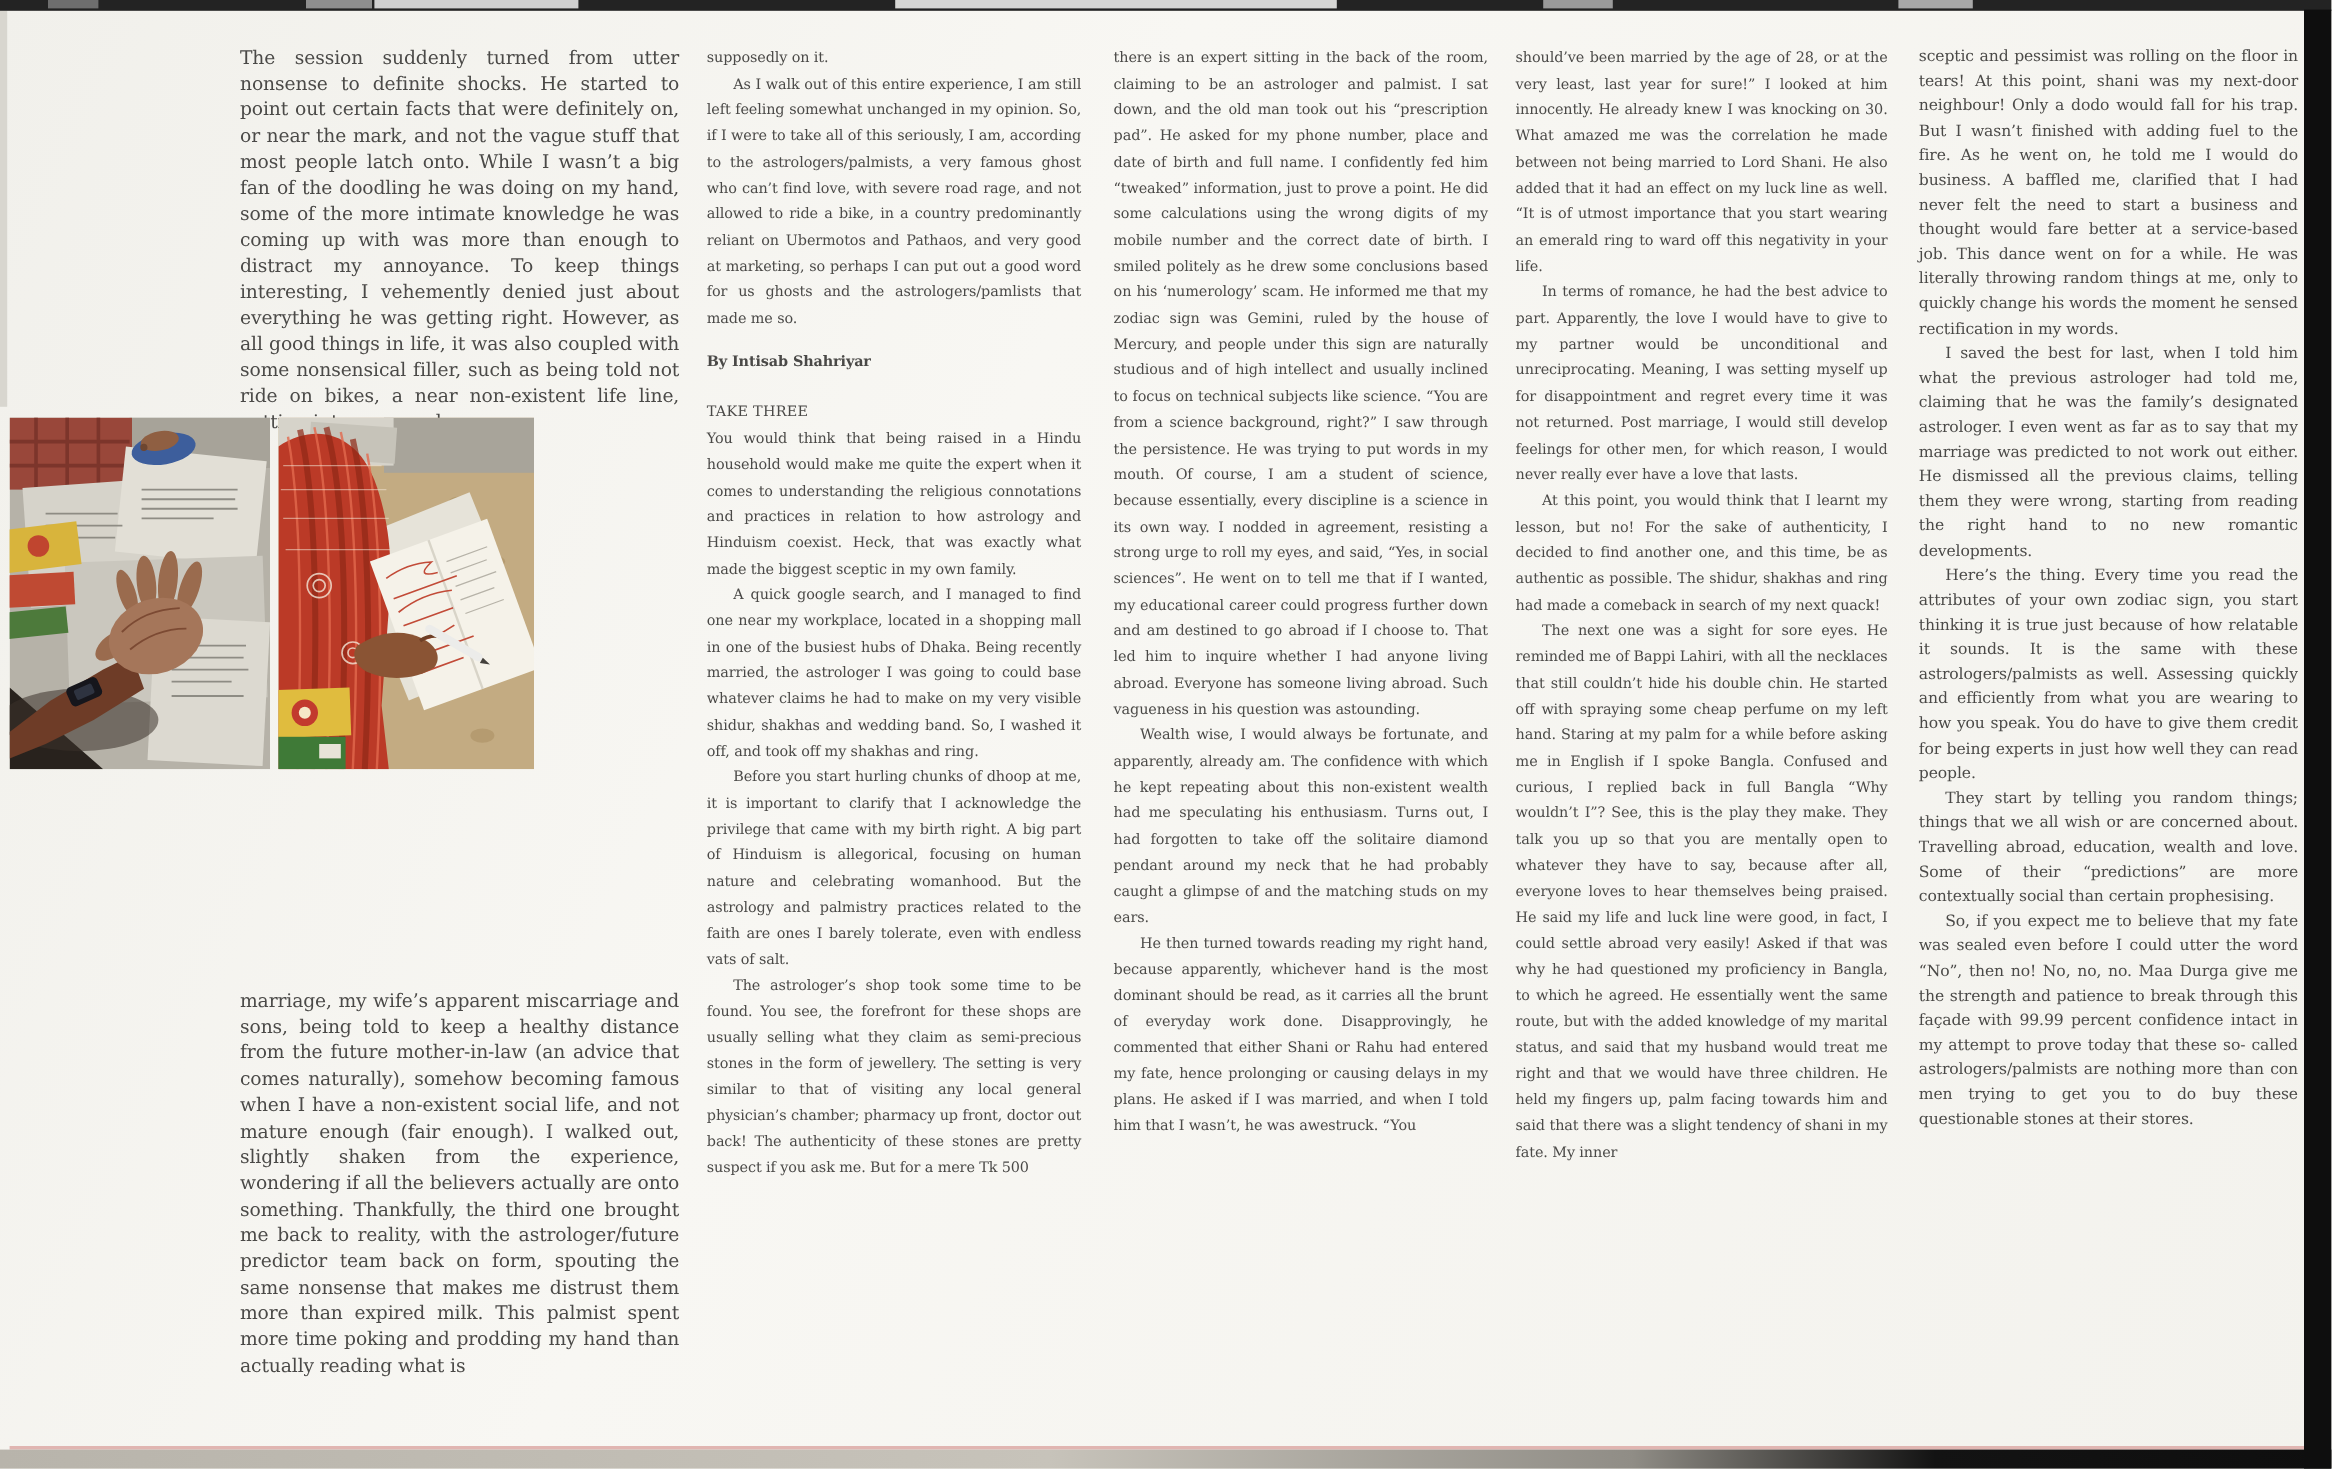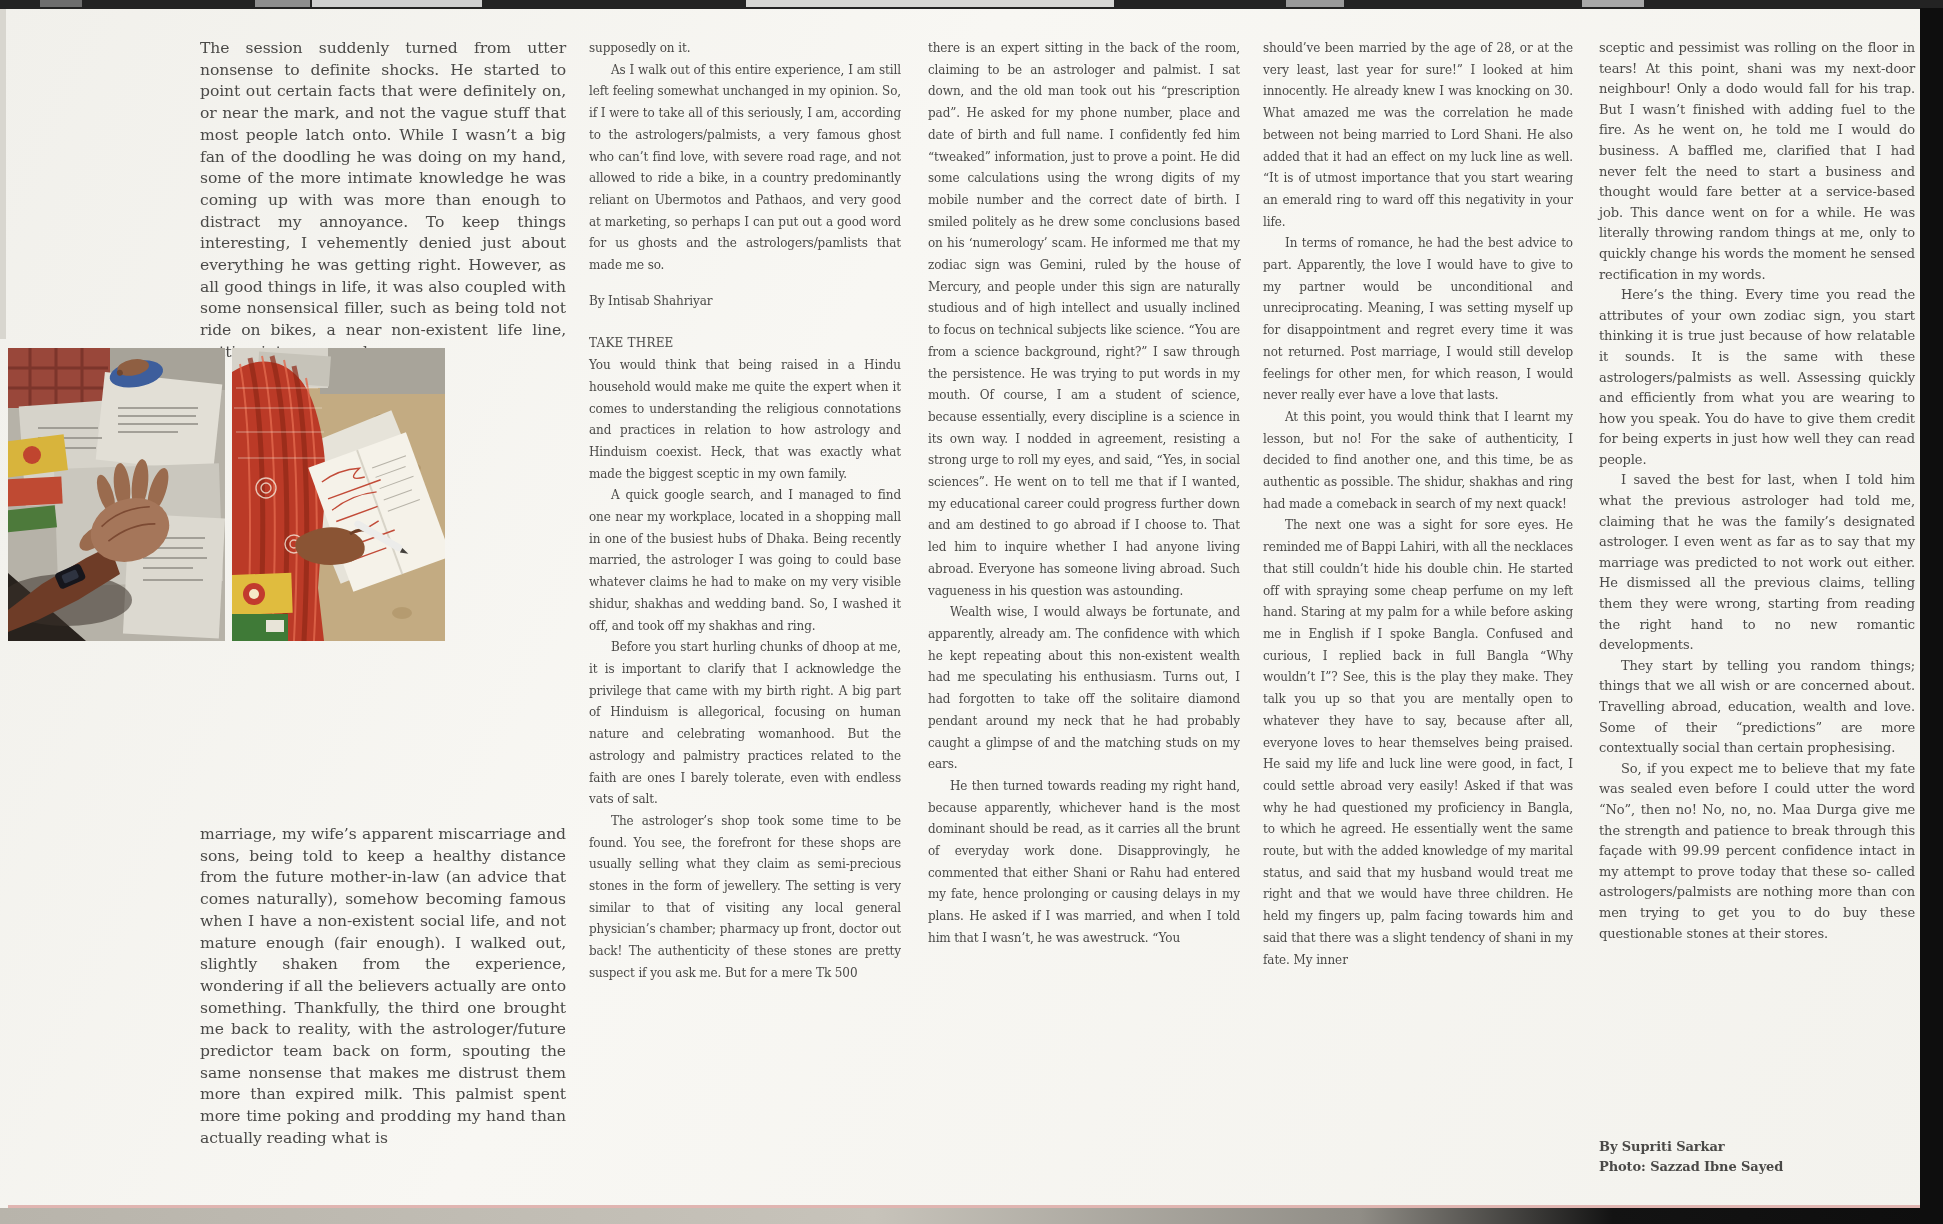--- a/index.html
+++ b/index.html
@@ -19,21 +19,21 @@
   .col p{margin:0;text-align:justify;line-height:21.7px;font-size:12px;letter-spacing:-0.1px}
   .indent{text-indent:22px}
   .col1{left:200px;width:366px;height:1152px}
   .col1 p{font-size:15.6px}
   .col1 .cont{position:absolute;top:786px;left:0;right:0}
   .col2{left:589px;width:312px}
   .col3{left:928px;width:312px}
   .col4{left:1263px;width:310px}
   .col5{left:1599px;width:316px;height:1152px;display:flex;flex-direction:column}
   .col5 p{font-size:13px;line-height:20.6px}
-  .byline{font-weight:400;margin-top:14px !important}
+  .byline{font-weight:700;margin-top:14px !important}
   .kicker{font-weight:400;margin-top:21px !important;letter-spacing:.2px !important}
   .col5 .credits{margin-top:auto;padding-bottom:12px}
   .col5 .credits p{font-weight:700;text-align:left}
   
   .photo{position:absolute;top:348px;height:293px;z-index:3}
   .photo svg{display:block;width:100%;height:100%}
   .photo-left{left:8px;width:217px}
   .photo-right{left:232px;width:213px}
 </style>
 </head>
@@ -178,23 +178,19 @@
 
   <section class="col col4">
     <p>should’ve been married by the age of 28, or at the very least, last year for sure!” I looked at him innocently. He already knew I was knocking on 30. What amazed me was the correlation he made between not being married to Lord Shani. He also added that it had an effect on my luck line as well. “It is of utmost importance that you start wearing an emerald ring to ward off this negativity in your life.</p>
     <p class="indent">In terms of romance, he had the best advice to part. Apparently, the love I would have to give to my partner would be unconditional and unreciprocating. Meaning, I was setting myself up for disappointment and regret every time it was not returned. Post marriage, I would still develop feelings for other men, for which reason, I would never really ever have a love that lasts.</p>
     <p class="indent">At this point, you would think that I learnt my lesson, but no! For the sake of authenticity, I decided to find another one, and this time, be as authentic as possible. The shidur, shakhas and ring had made a comeback in search of my next quack!</p>
     <p class="indent">The next one was a sight for sore eyes. He reminded me of Bappi Lahiri, with all the necklaces that still couldn’t hide his double chin. He started off with spraying some cheap perfume on my left hand. Staring at my palm for a while before asking me in English if I spoke Bangla. Confused and curious, I replied back in full Bangla “Why wouldn’t I”? See, this is the play they make. They talk you up so that you are mentally open to whatever they have to say, because after all, everyone loves to hear themselves being praised. He said my life and luck line were good, in fact, I could settle abroad very easily! Asked if that was why he had questioned my proficiency in Bangla, to which he agreed. He essentially went the same route, but with the added knowledge of my marital status, and said that my husband would treat me right and that we would have three children. He held my fingers up, palm facing towards him and said that there was a slight tendency of shani in my fate. My inner</p>
   </section>
 
   <section class="col col5">
     <p>sceptic and pessimist was rolling on the floor in tears! At this point, shani was my next-door neighbour! Only a dodo would fall for his trap. But I wasn’t finished with adding fuel to the fire. As he went on, he told me I would do business. A baffled me, clarified that I had never felt the need to start a business and thought would fare better at a service-based job. This dance went on for a while. He was literally throwing random things at me, only to quickly change his words the moment he sensed rectification in my words.</p>
+    <p class="indent">I saved the best for last, when I told him what the previous astrologer had told me, claiming that he was the family’s designated astrologer. I even went as far as to say that my marriage was predicted to not work out either. He dismissed all the previous claims, telling them they were wrong, starting from reading the right hand to no new romantic developments.</p>
     <p class="indent">Here’s the thing. Every time you read the attributes of your own zodiac sign, you start thinking it is true just because of how relatable it sounds. It is the same with these astrologers/palmists as well. Assessing quickly and efficiently from what you are wearing to how you speak. You do have to give them credit for being experts in just how well they can read people.</p>
-    <p class="indent">I saved the best for last, when I told him what the previous astrologer had told me, claiming that he was the family’s designated astrologer. I even went as far as to say that my marriage was predicted to not work out either. He dismissed all the previous claims, telling them they were wrong, starting from reading the right hand to no new romantic developments.</p>
     <p class="indent">They start by telling you random things; things that we all wish or are concerned about. Travelling abroad, education, wealth and love. Some of their “predictions” are more contextually social than certain prophesising.</p>
     <p class="indent">So, if you expect me to believe that my fate was sealed even before I could utter the word “No”, then no! No, no, no. Maa Durga give me the strength and patience to break through this façade with 99.99 percent confidence intact in my attempt to prove today that these so- called astrologers/palmists are nothing more than con men trying to get you to do buy these questionable stones at their stores.</p>
-    <div class="credits">
-      <p>By Supriti Sarkar</p>
-      <p>Photo: Sazzad Ibne Sayed</p>
-    </div>
   </section>
 
 </div>
 
 </body></html>

